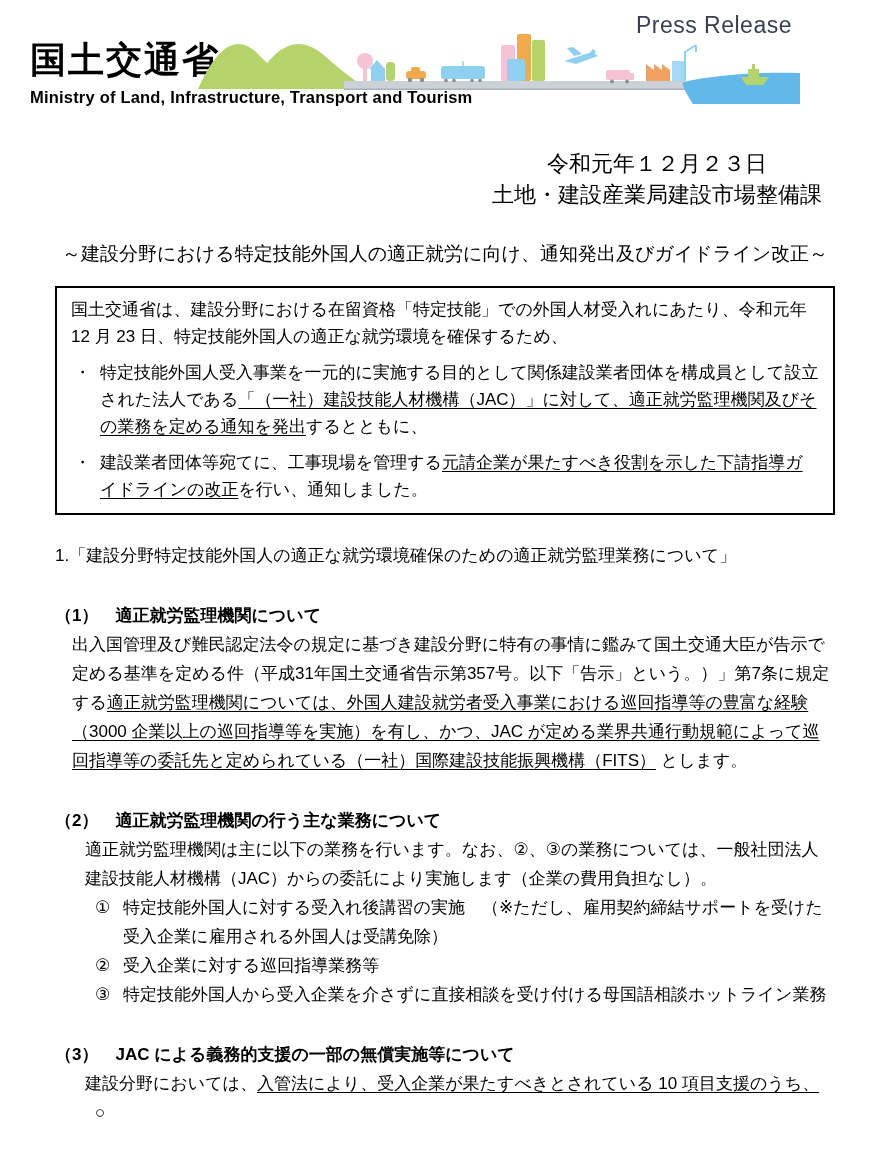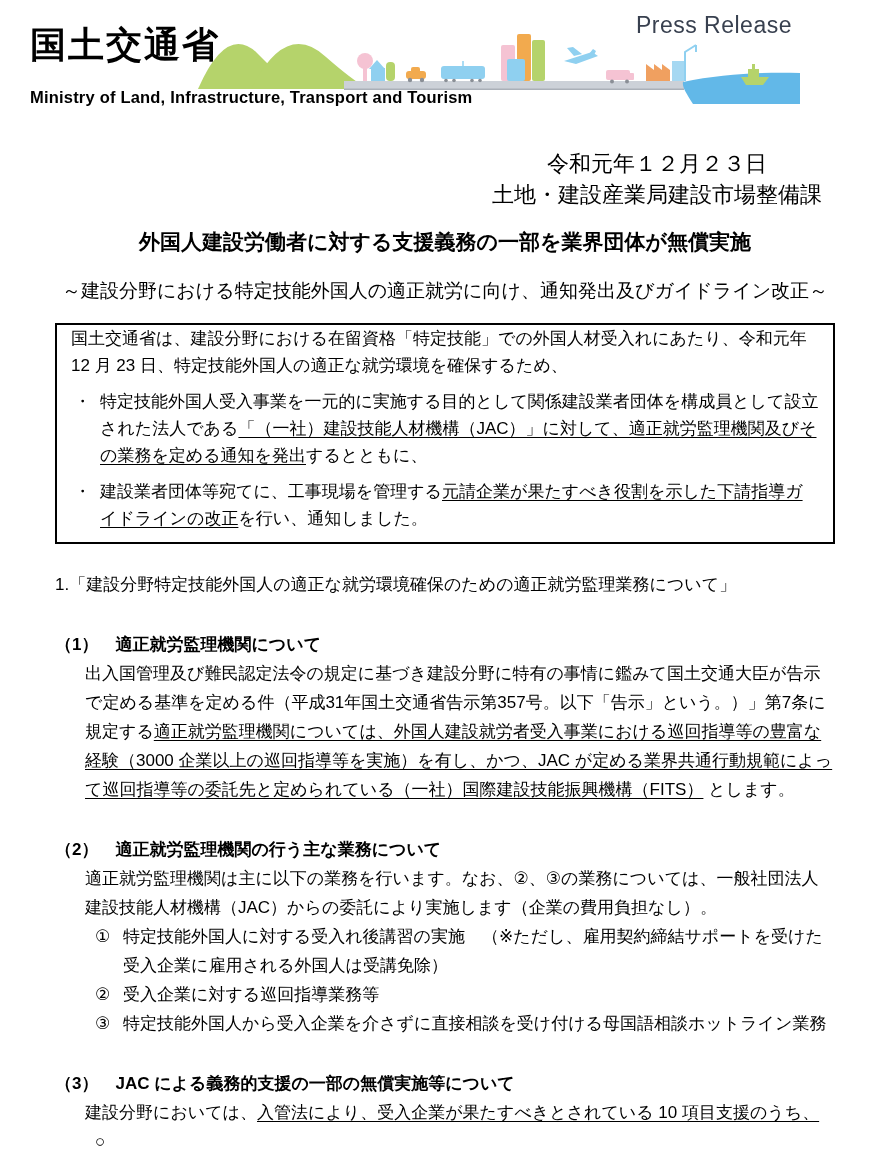--- a/index.html
+++ b/index.html
@@ -1,37 +1,37 @@
 <!DOCTYPE html>
 <html lang="ja" style="--c-green: #b5d36b; --c-pink: #f5c3d3; --c-blue: #8fd0f0; --c-orange: #f2aa4e; --c-sea: #62b8e8; --c-road: #ccd1d8; --c-press: #38404f;"><head>
 <meta charset="utf-8">
 <style>
   html,body{margin:0;padding:0;background:#fff;}
   .page{position:relative;width:880px;height:1168px;overflow:hidden;background:#fff;
         font-family:"Liberation Sans","DejaVu Sans",sans-serif;color:#000;}
   
-  .logo-kanji{position:absolute;left:30px;top:21px;font-size:36px;font-weight:bold;letter-spacing:2px;}
+  .logo-kanji{position:absolute;left:30px;top:36px;font-size:36px;font-weight:bold;letter-spacing:2px;}
   .logo-en{position:absolute;left:30px;top:88px;font-size:16.5px;letter-spacing:.2px;font-weight:bold;}
   .press-release{position:absolute;right:88px;top:12px;font-size:23px;color:var(--c-press,#38404f);letter-spacing:.5px;}
   .illustration{position:absolute;left:196px;top:12px;}
   
   .meta{position:absolute;top:148px;right:58px;text-align:center;font-size:22px;line-height:31px;}
   
   .content{position:absolute;top:220px;left:55px;width:780px;font-size:17px;line-height:29px;}
   .headline{text-align:center;font-weight:bold;font-size:21px;line-height:31px;margin-top:6px;}
   .subtitle{text-align:center;font-family:Liberation Serif, serif;
             font-size:19px;margin-top:22px;line-height:24px;}
-  .summary-box{border:2px solid #000;margin-top:20px;padding:0 14px 10px 14px;line-height:27px;}
+  .summary-box{border:2px solid #000;margin-top:20px;padding:8px 14px 10px 14px;line-height:27px;}
   .summary-lead{margin:0;}
   .sbullet{display:flex;margin-top:9px;}
   .sbullet .bm{flex:0 0 26px;padding-left:3px;}
   .sbullet .bt{flex:1;}
   .sec-heading{margin-top:26px;}
   .sub-heading{margin-top:31px;font-weight:bold;}
-  .sub-body{margin-left:30px;}
+  .sub-body{margin-left:17px;}
   .sub-intro{margin-left:30px;}
   .nitem{display:flex;margin-left:40px;}
   .nitem .im{flex:0 0 28px;}
   .nitem .it{flex:1;}
   .oitem{display:flex;margin-left:40px;}
   .oitem .im{flex:0 0 30px;}
   .oitem .it{flex:1;}
   .u{text-decoration:underline;text-decoration-thickness:1.3px;text-underline-offset:3px;}
 </style>
 </head>
@@ -106,21 +106,20 @@
   </div>
 
   <div class="meta">
     <div>令和元年１２月２３日</div>
     <div>土地・建設産業局建設市場整備課</div>
   </div>
 
   <div class="content">
 
     <div class="headline">
-      <div>外国人建設労働者に対する支援義務の一部を業界団体が無償実施</div>
     </div>
 
     <div class="subtitle">～建設分野における特定技能外国人の適正就労に向け、通知発出及びガイドライン改正～</div>
 
     <div class="summary-box">
       <p class="summary-lead">国土交通省は、建設分野における在留資格「特定技能」での外国人材受入れにあたり、令和元年 12 月 23 日、特定技能外国人の適正な就労環境を確保するため、</p>
       <div class="sbullet">
         <span class="bm">・</span>
         <span class="bt"><span>特定技能外国人受入事業を一元的に実施する目的として関係建設業者団体を構成員として設立された法人である</span><span class="u">「（一社）建設技能人材機構（JAC）」に対して、適正就労監理機関及びその業務を定める通知を発出</span><span>するとともに、</span></span>
       </div>

